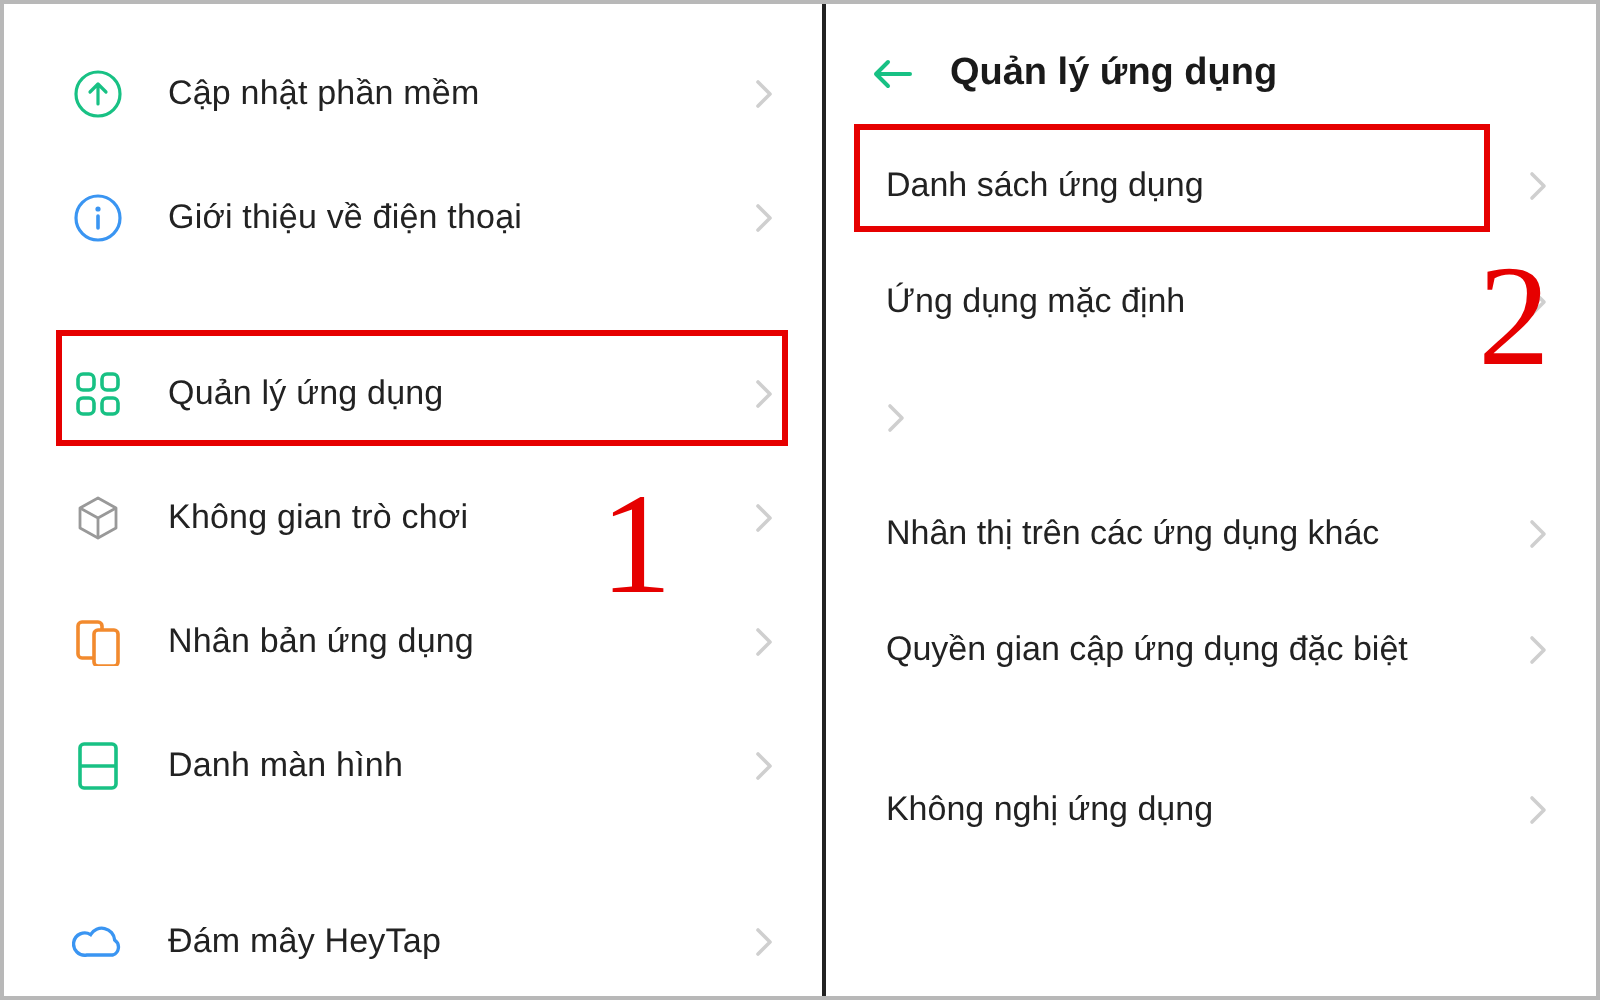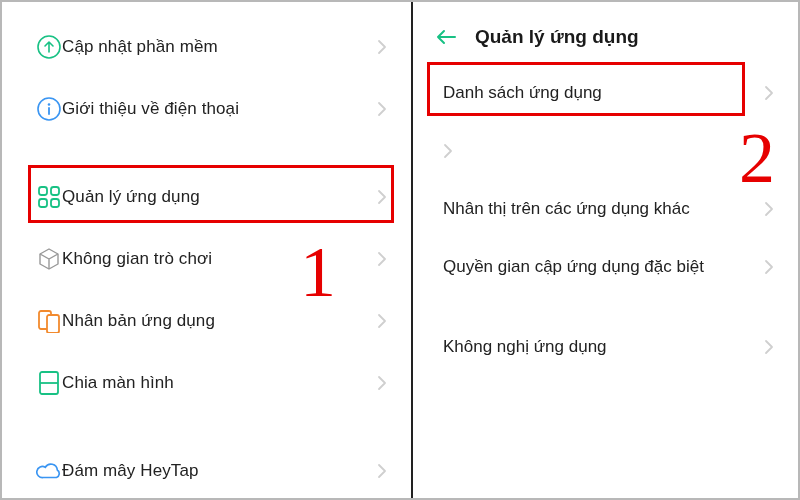--- a/index.html
+++ b/index.html
@@ -43,20 +43,21 @@
     height: 26px;
     flex-shrink: 0;
     display: flex;
     align-items: center;
     justify-content: center;
   }
   .row .label {
     flex: 1;
     font-size: 17px;
     color: #222;
+    padding-left: 22px;
     letter-spacing: 0.1px;
   }
   .row .chev {
     flex-shrink: 0;
   }
   .spacer {
     height: 26px;
   }
   
   .header {
@@ -194,21 +195,21 @@
     </span>
   </div>
 
   <div class="row">
     <span class="icon">
       <svg width="22" height="26" viewBox="0 0 22 26" fill="none" stroke="#18c184" stroke-width="1.8">
         <rect x="2" y="2" width="18" height="22" rx="2"></rect>
         <line x1="2" y1="13" x2="20" y2="13"></line>
       </svg>
     </span>
-    <span class="label">Chia màn hình</span>
+    <span class="label">Danh màn hình</span>
     <span class="chev">
       <svg width="10" height="16" viewBox="0 0 10 16">
           <path d="M2 2 L8 8 L2 14" fill="none" stroke="#cfcfcf" stroke-width="1.8" stroke-linecap="round" stroke-linejoin="round"></path>
         </svg>
     </span>
   </div>
 
   <div class="spacer"></div>
 
   <div class="row">
@@ -244,20 +245,28 @@
 
   <div class="row2">
     <span class="label">Danh sách ứng dụng</span>
     <span class="chev">
       <svg width="10" height="16" viewBox="0 0 10 16">
           <path d="M2 2 L8 8 L2 14" fill="none" stroke="#cfcfcf" stroke-width="1.8" stroke-linecap="round" stroke-linejoin="round"></path>
         </svg>
     </span>
   </div>
 
+  <div class="row2">
+    <span class="label">Ứng dụng mặc định</span>
+    <span class="chev">
+      <svg width="10" height="16" viewBox="0 0 10 16">
+          <path d="M2 2 L8 8 L2 14" fill="none" stroke="#cfcfcf" stroke-width="1.8" stroke-linecap="round" stroke-linejoin="round"></path>
+        </svg>
+    </span>
+  </div>
 
   <div class="row2">
     <span class="chev">
       <svg width="10" height="16" viewBox="0 0 10 16">
           <path d="M2 2 L8 8 L2 14" fill="none" stroke="#cfcfcf" stroke-width="1.8" stroke-linecap="round" stroke-linejoin="round"></path>
         </svg>
     </span>
   </div>
 
 

